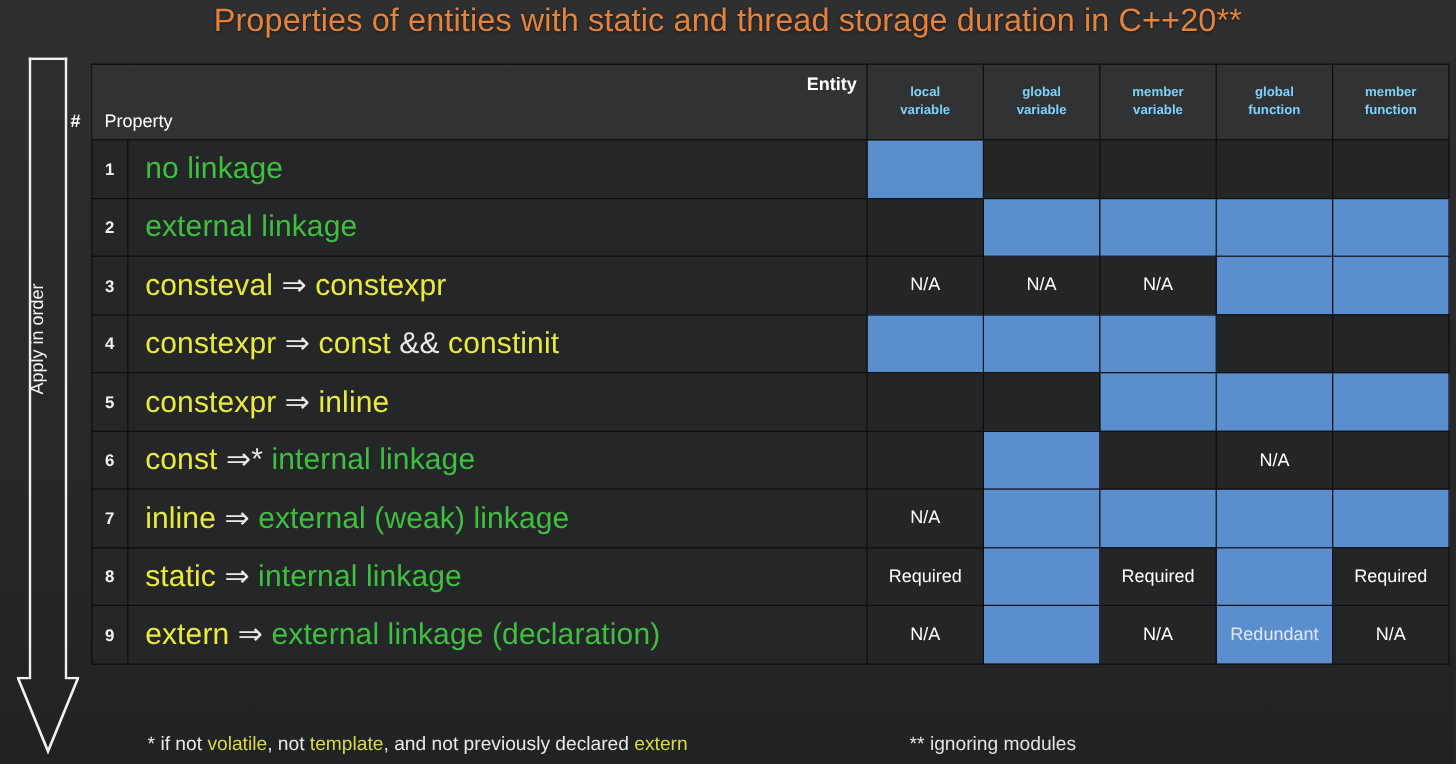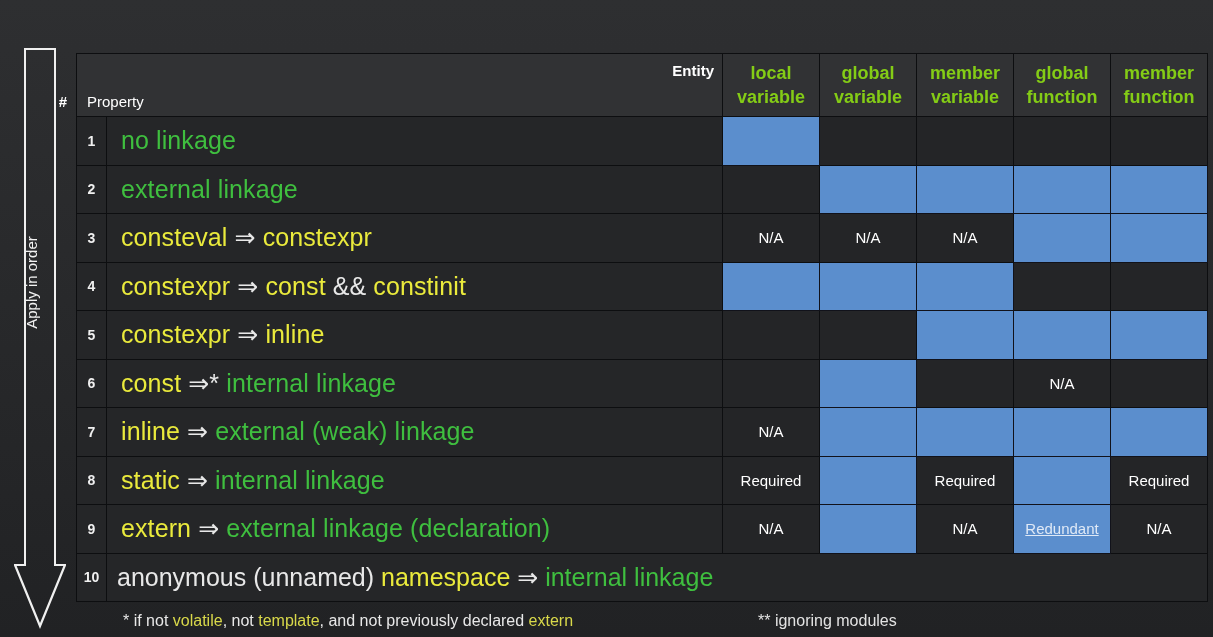--- a/index.html
+++ b/index.html
@@ -100,22 +100,22 @@
     position: absolute; left: -26px; bottom: 6px;
     font-size: 15px; font-weight: bold; color: #ffffff;
     width: 24px; text-align: center;
   }
   .hdr-prop {
     position: absolute; left: 10px; bottom: 6px;
     font-size: 15px; font-weight: normal; color: #ffffff;
   }
   th.hdr-col {
     background: #212224;
-    color: #84cc16;
-    font-size: 18px;
+    color: #7dd3fc;
+    font-size: 11px;
     font-weight: bold;
     line-height: 1.35;
     text-align: center;
     vertical-align: middle;
   }
 
   
   tr.row td { height: 48.5px; vertical-align: middle; }
   td.num {
     background: #252628;
@@ -131,21 +131,21 @@
     white-space: nowrap;
     letter-spacing: .1px;
   }
   td.cell {
     background: #242527;
     text-align: center;
     color: #ffffff;
     font-size: 15px;
   }
   td.cell.on { background: #5b8ecd; border-color:#11121a; }
-  td.cell.on .cell-text { color: #dfe9f6; text-decoration: underline; }
+  td.cell.on .cell-text { color: #dfe9f6; }
 
   
   tr.row-full td.prop-full {
     background: #252628;
     padding-left: 10px;
     font-size: 25px;
     white-space: nowrap;
     height: 48.5px;
     vertical-align: middle;
   }
@@ -166,20 +166,21 @@
   }
   .fn1 { position: absolute; left: 0; top: 0; margin-left: 45px; }
   .fn2 { position: absolute; left: 680px; top: 0; }
   .fn-kw { color: #d9d94a; }
 </style>
 </head>
 <body>
 
 <div id="slide">
 
+  <div class="title">Properties of entities with static and thread storage duration in C++20**</div>
 
   <div class="arrow-wrap">
     <div class="arrow-shaft"></div>
     <div class="arrow-head">
       <svg width="52" height="66" viewBox="0 0 52 66">
         <path d="M10 1 L1 1 L26 62 L51 1 L42 1" fill="none" stroke="#f0f0f0" stroke-width="2.2" stroke-linejoin="miter"></path>
       </svg>
     </div>
     <div class="arrow-label">Apply in order</div>
   </div>
@@ -298,24 +299,20 @@
         </tr>
         <tr class="row">
           <td class="num">9</td>
           <td class="prop"><span class="kw">extern</span><span class="plain"> ⇒ </span><span class="link">external linkage (declaration)</span></td>
           <td class="cell"><span class="cell-text">N/A</span></td>
           <td class="cell on"></td>
           <td class="cell"><span class="cell-text">N/A</span></td>
           <td class="cell on"><span class="cell-text">Redundant</span></td>
           <td class="cell"><span class="cell-text">N/A</span></td>
         </tr>
-        <tr class="row row-full">
-          <td class="num">10</td>
-          <td class="prop-full" colspan="6"><span class="plain">anonymous (unnamed) </span><span class="kw">namespace</span><span class="plain"> ⇒ </span><span class="link">internal linkage</span></td>
-        </tr>
       </tbody>
   </table>
 
   <div class="footnotes">
     <div class="fn1" id="footnote-left"><span class="plain">* if not </span><span class="fn-kw">volatile</span><span class="plain">, not </span><span class="fn-kw">template</span><span class="plain">, and not previously declared </span><span class="fn-kw">extern</span></div>
     <div class="fn2">** ignoring modules</div>
   </div>
 
 </div>
 

